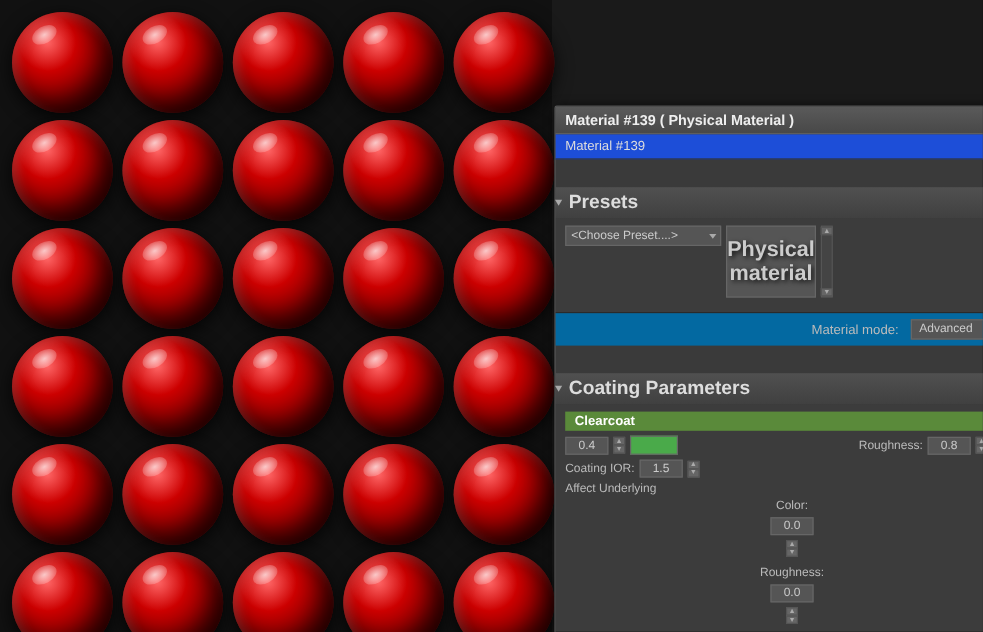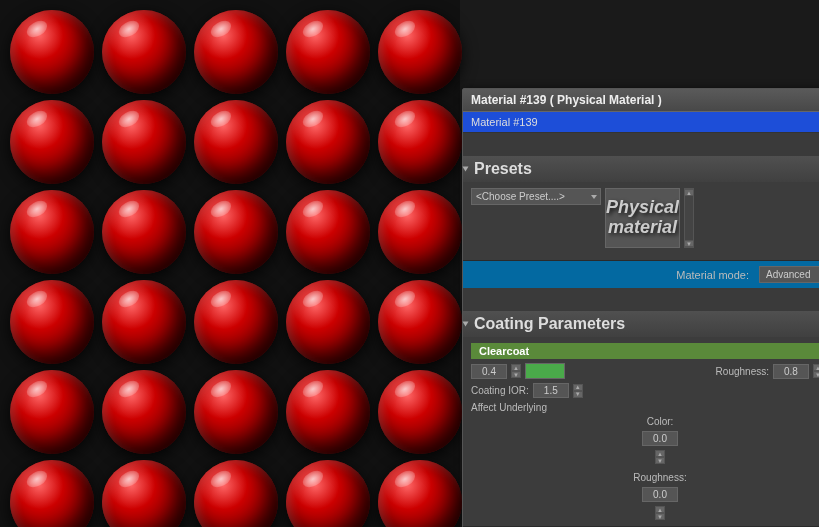--- a/index.html
+++ b/index.html
@@ -165,21 +165,20 @@
       overflow: hidden;
       position: relative;
     }
 
     .physical-material-text {
       font-size: 18px;
       font-weight: bold;
       color: #ccc;
       text-align: center;
       line-height: 1.1;
-      font-style: italic;
       text-shadow: 2px 2px 4px rgba(0,0,0,0.8);
     }
 
     .scrollbar-right {
       width: 10px;
       background: #444;
       border: 1px solid #555;
       display: flex;
       flex-direction: column;
       align-items: center;

